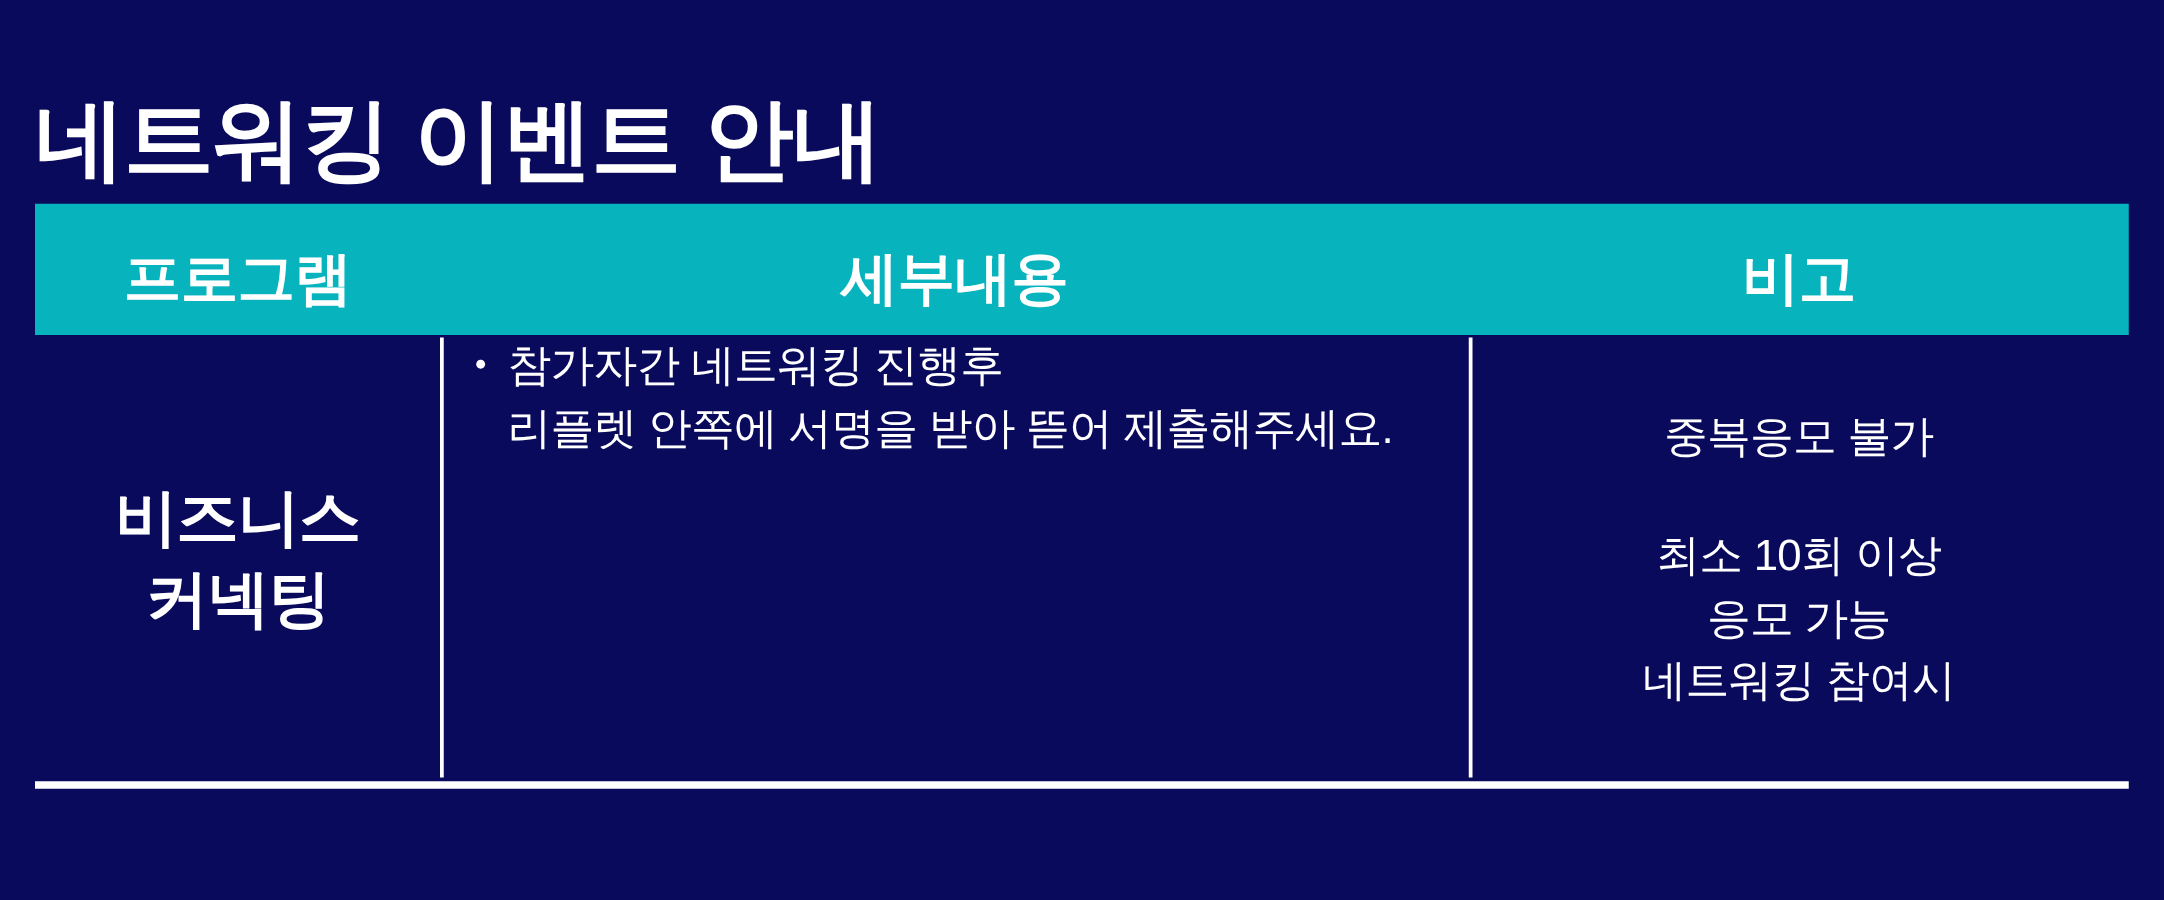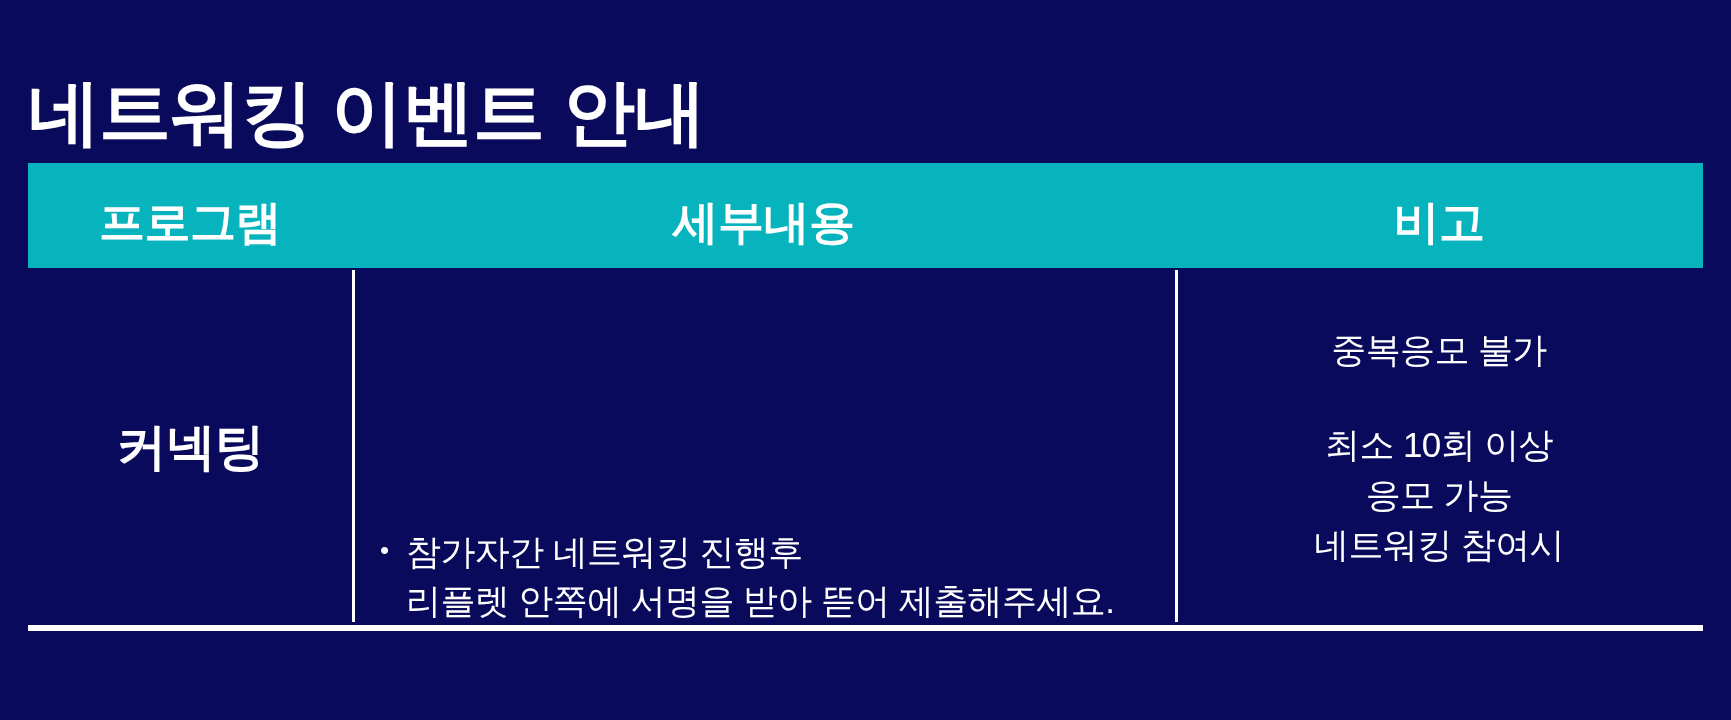--- a/index.html
+++ b/index.html
@@ -86,21 +86,21 @@
     left: 0px;
     width: 324px;
     display: flex;
     align-items: center;
     justify-content: center;
   }
   .cell-details {
     left: 324px;
     width: 823px;
     display: flex;
-    align-items: flex-end;
+    align-items: flex-start;
     padding-left: 28px;
   }
   .cell-remarks {
     left: 1147px;
     width: 528px;
     display: flex;
     align-items: center;
     justify-content: center;
   }
 
@@ -186,20 +186,21 @@
     <div class="thead">
       <div class="th th-program">프로그램</div>
       <div class="th th-details">세부내용</div>
       <div class="th th-remarks">비고</div>
     </div>
 
     <div class="tbody">
 
       <div class="cell cell-program">
         <div class="program-name">
+          <span class="ln">비즈니스</span>
           <span class="ln">커넥팅</span>
         </div>
       </div>
 
       <div class="cell cell-details">
         <ul class="bullet-list">
           <li class="bullet-item">
             <span class="ln">참가자간 네트워킹 진행후</span>
             <span class="ln">리플렛 안쪽에 서명을 받아 뜯어 제출해주세요.</span>
           </li>

